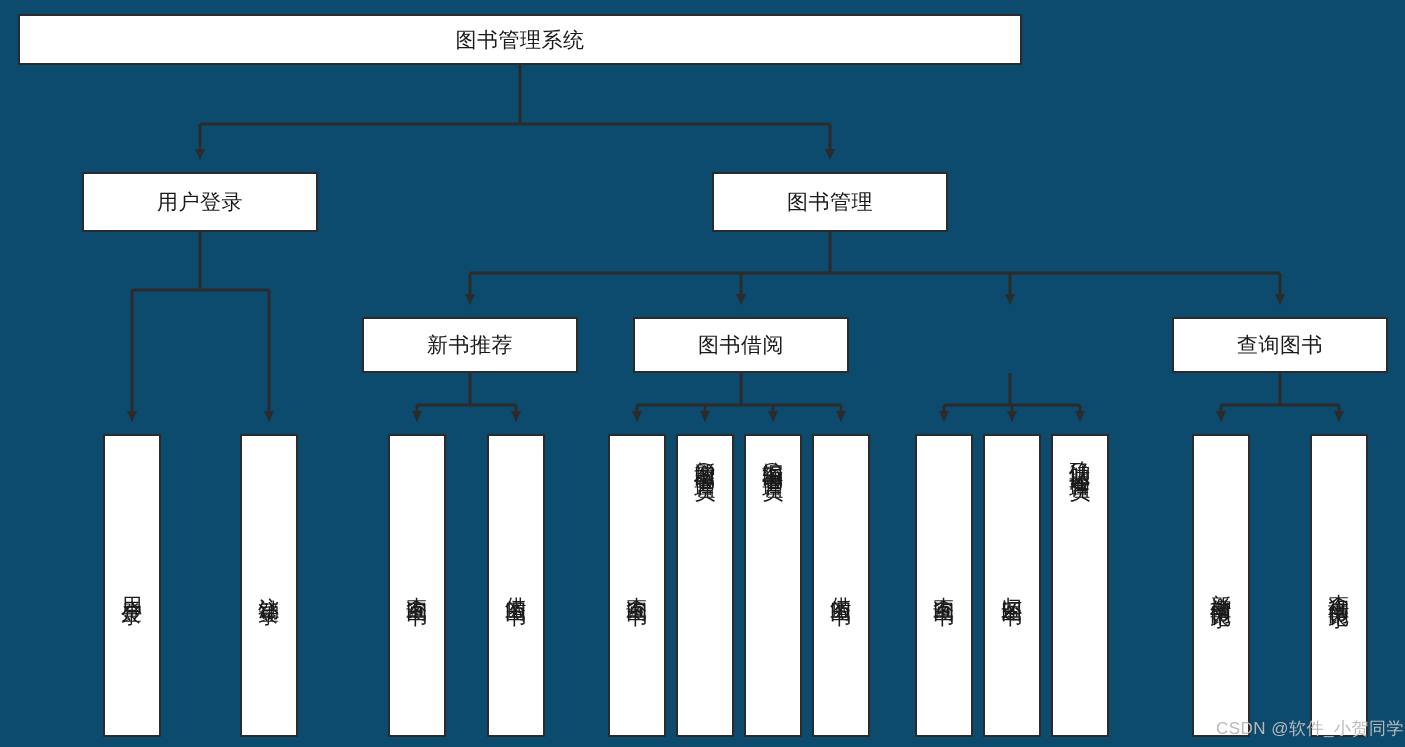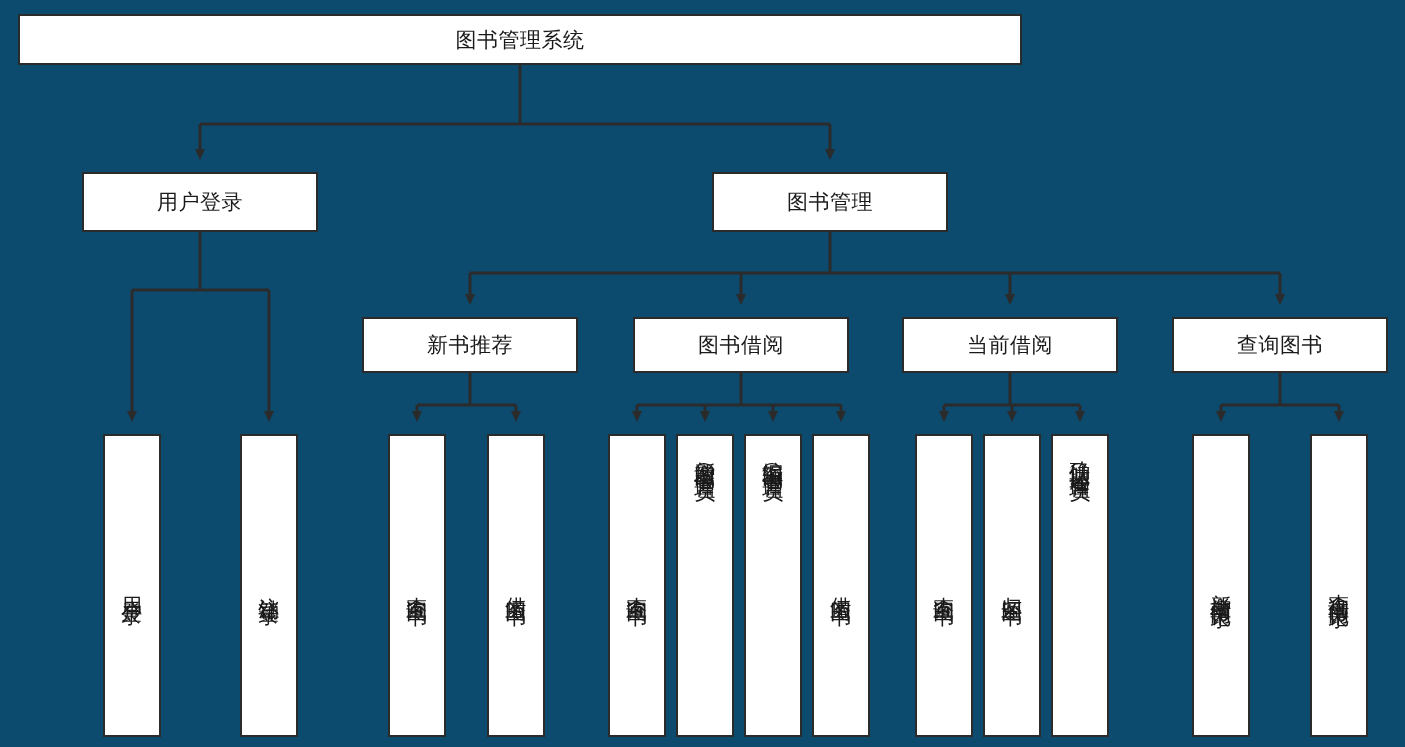--- a/index.html
+++ b/index.html
@@ -135,23 +135,20 @@
   <div class="node h" style="left:712px; top:172px; width:236px; height:60px;text-align:right;">
     <span>图书管理</span>
   </div>
 
   <div class="node h" style="left:362px; top:317px; width:216px; height:56px;">
     <span>新书推荐</span>
   </div>
   <div class="node h" style="left:633px; top:317px; width:216px; height:56px;">
     <span>图书借阅</span>
   </div>
-  <div class="node h" style="left:902px; top:317px; width:216px; height:56px;">
-    <span>当前借阅</span>
-  </div>
   <div class="node h" style="left:1172px; top:317px; width:216px; height:56px;">
     <span>查询图书</span>
   </div>
 
   <div class="node v" style="left:103px; top:434px; width:58px; height:303px;">
     <span class="vtext">用户登录</span>
   </div>
   <div class="node v" style="left:240px; top:434px; width:58px; height:303px;">
     <span class="vtext">注销登录</span>
   </div>
@@ -186,14 +183,15 @@
     <span class="vtext">确认归还（管理员）</span>
   </div>
 
   <div class="node v" style="left:1192px; top:434px; width:58px; height:303px;">
     <span class="vtext">新增借阅记录</span>
   </div>
   <div class="node v" style="left:1310px; top:434px; width:58px; height:303px;">
     <span class="vtext">查询借阅记录</span>
   </div>
 
+  <div class="watermark">CSDN @软件_小贺同学</div>
 
 </div>
 
 </body></html>

